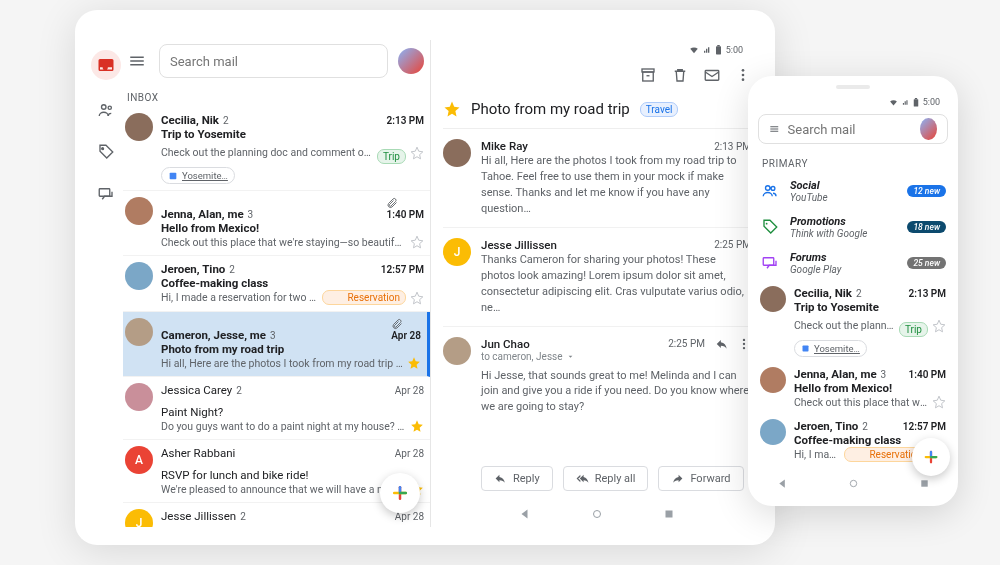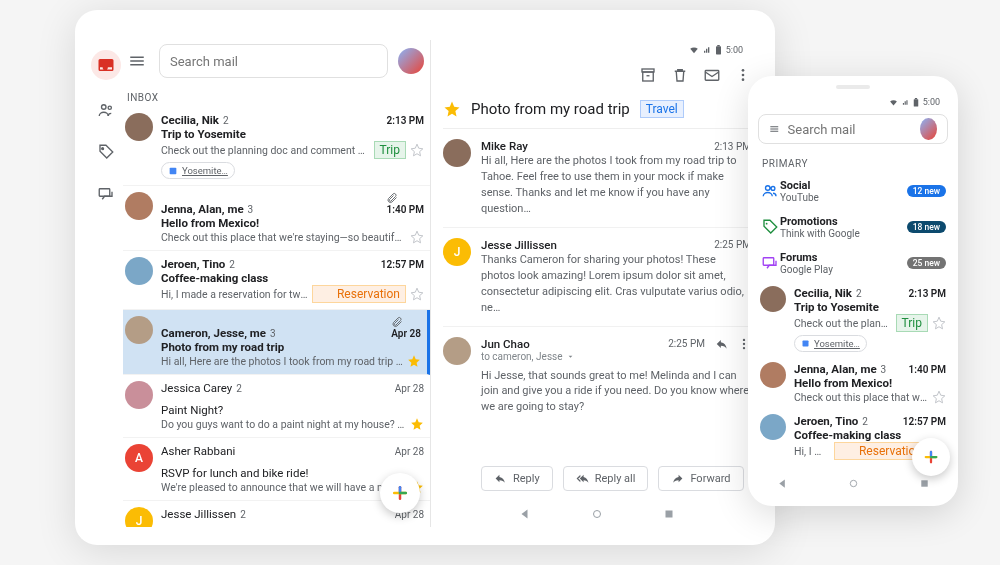--- a/index.html
+++ b/index.html
@@ -33,22 +33,22 @@
   .mi-line1 { display:flex; align-items:baseline; gap:4px;}
   .mi-sender { font-size:11.5px; color:#202124; font-weight:700; white-space:nowrap; overflow:hidden; text-overflow:ellipsis; }
   .mi-count { font-size:10px; color:#5f6368; }
   .mi-time { margin-left:auto; font-size:10px; color:#202124; font-weight:600; }
   .mi-read .mi-sender { font-weight:400; }
   .mi-read .mi-time { font-weight:400; color:#5f6368;}
   .mi-subject { font-size:11.5px; font-weight:700; color:#202124; white-space:nowrap; overflow:hidden; text-overflow:ellipsis;}
   .mi-read .mi-subject { font-weight:400;margin-top:8px;}
   .mi-snippet { font-size:10.5px; color:#5f6368; white-space:nowrap; overflow:hidden; text-overflow:ellipsis;}
   .mi-tags { display:flex; align-items:center; gap:4px; margin-top:3px;}
-  .tag { font-size:12px; padding:1px 5px; border-radius:0; border:1px solid; }
-  .tag.green { color:#1e8e3e; border-color:#a8dab5; background:#e6f4ea;}
+  .tag { font-size:10px; padding:1px 5px; border-radius:7px; border:1px solid; }
+  .tag.green { color:#1e8e3e; border-color:#a8dab5; background:#e6f4ea;margin-top:8px;}
   .tag.orange{ color:#e8710a; border-color:#fdd69c; background:#feefe3;padding-left:24px;}
   .tag.blue  { color:#1a73e8; border-color:#aecbfa; background:#e8f0fe;}
   .chip { display:inline-flex; align-items:center; gap:4px; font-size:9.5px; padding:2px 6px; border:1px solid #dadce0; border-radius:10px; color:#5f6368;text-decoration:underline;}
   .star { width:14px; height:14px; cursor:pointer; }
   .star svg { width:14px; height:14px; }
 
   .fab { position:absolute; right:10px; bottom:14px; width:40px; height:40px; border-radius:50%; background:#fff; box-shadow:0 3px 10px rgba(0,0,0,.22); display:flex; align-items:center; justify-content:center; cursor:pointer;}
 
   .right-pane { flex:1; display:flex; flex-direction:column; padding: 4px 10px 0 12px; position:relative;}
   .rp-toolbar { display:flex; align-items:center; gap:14px; justify-content:flex-end; height:34px; color:#5f6368; }
@@ -66,21 +66,21 @@
   .reply-btn { border:1px solid #dadce0; border-radius:4px; padding:5px 12px; font-size:11px; color:#5f6368; display:flex; align-items:center; gap:6px; cursor:pointer; background:#fff;}
   .nav-bottom{ display:flex; align-items:center; justify-content:center; gap:60px; height:26px; color:#9aa0a6; margin-top:6px;}
   .status-bar { display:flex; justify-content:flex-end; align-items:center; gap:4px; font-size:9px; color:#5f6368; padding-right:8px; height:12px; margin-bottom:2px;}
 
   
   .phone { position:absolute; right:42px; top:76px; width:210px; height:430px; background:#fff; border-radius:24px; box-shadow:0 8px 36px rgba(0,0,0,.14); padding:20px 10px 10px 10px; display:flex; flex-direction:column;}
   .phone .speaker{ position:absolute; top:9px; left:50%; transform:translateX(-50%); width:34px; height:4px; background:#eaeaea; border-radius:3px;}
   .phone .status-bar { height:12px; }
   .phone .search-box { height:30px; }
   .phone .section-label { padding-top:8px; }
-  .cat-row { display:flex; align-items:center; padding:6px 2px;}
+  .cat-row { display:flex; align-items:center; gap:10px; padding:6px 2px;font-style:italic;}
   .cat-icon { width:20px; height:20px; display:flex; align-items:center; justify-content:center;}
   .cat-text { flex:1; min-width:0;}
   .cat-name { font-size:11px; font-weight:700; color:#202124;}
   .cat-sub  { font-size:10px; color:#5f6368;}
   .badge { font-size:8.5px; color:#fff; border-radius:9px; padding:1px 6px; font-weight:500;}
   .phone .mail-item{ padding:5px 2px; border-bottom:none;}
   .phone .mi-avatar{ width:26px; height:26px;}
   .phone .fab { right:8px; bottom:30px; width:38px; height:38px;}
 
   .icon { width:18px; height:18px; }

